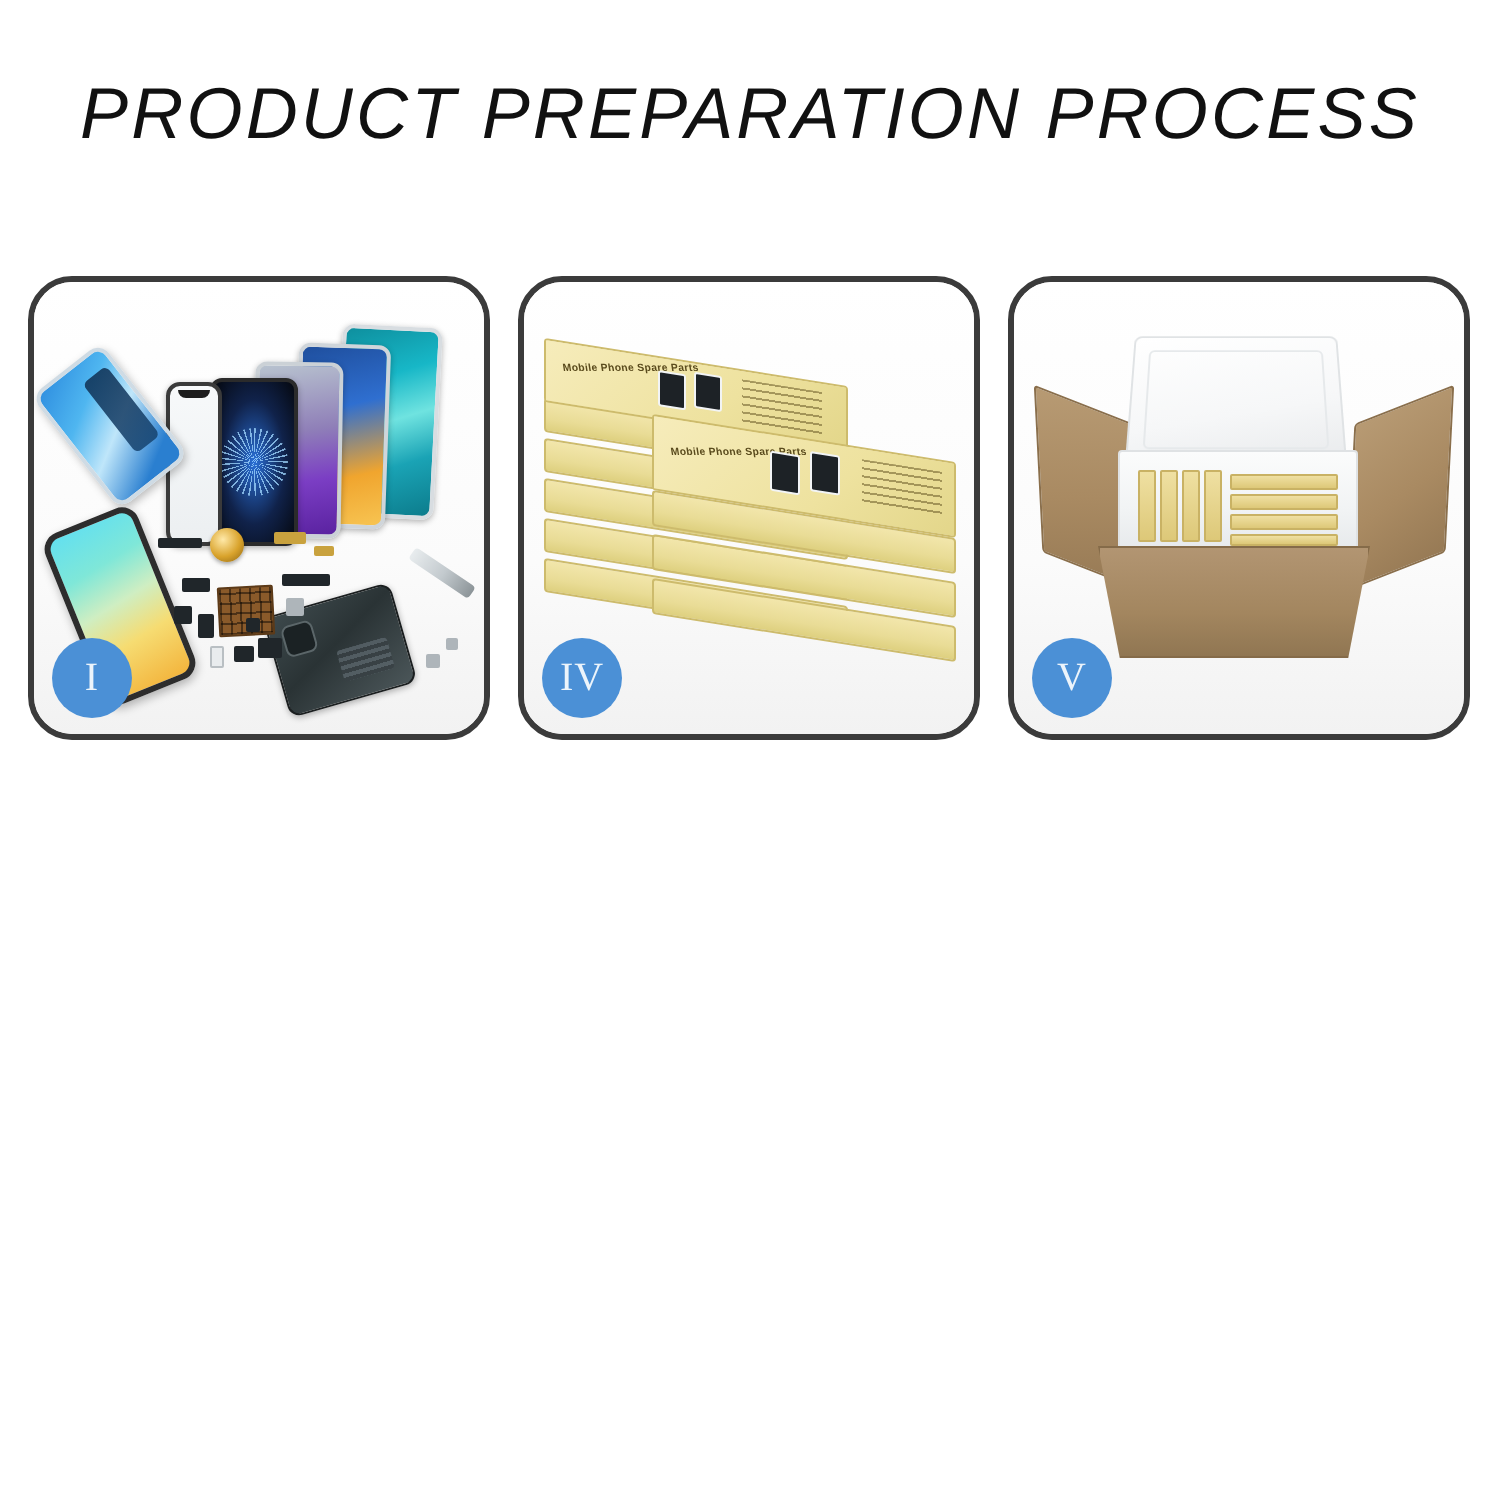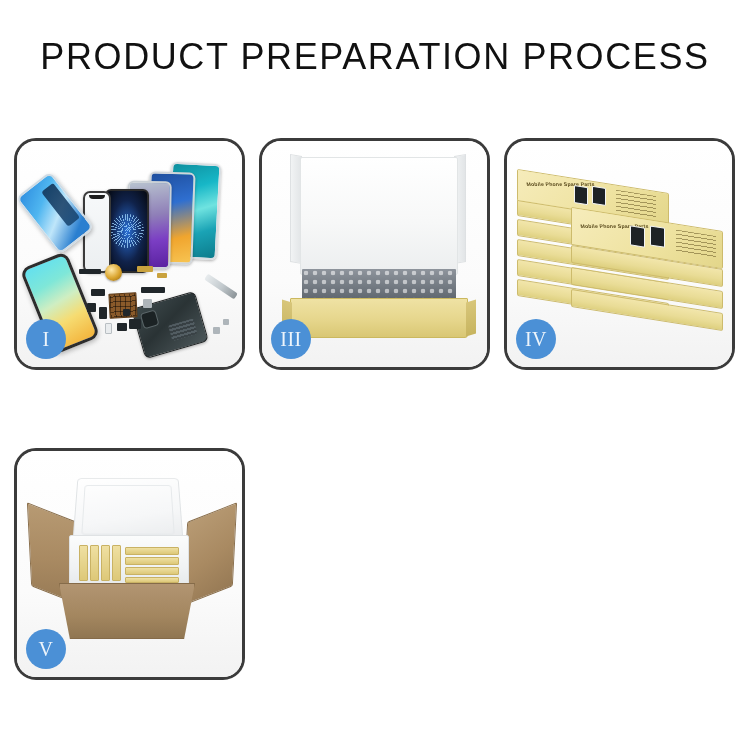--- a/index.html
+++ b/index.html
@@ -20,20 +20,21 @@
   }
 
   
   .header {
     position: absolute;
     top: 0;
     left: 0;
     width: 750px;
     text-align: center;
     padding-top: 38px;
+    font-style: italic;
   }
 
   .page-title {
     font-family: "Liberation Sans", sans-serif;
     font-size: 36px;
     font-weight: 400;
     letter-spacing: 1.6px;
     color: #111111;
     line-height: 1.05;
     white-space: nowrap;
@@ -532,30 +533,20 @@
           <div class="part silver" style="left:126px;top:158px;width:9px;height:9px;"></div>
           <div class="part flex" style="left:106px;top:168px;width:7px;height:7px;"></div>
           <div class="part silver" style="left:196px;top:186px;width:7px;height:7px;"></div>
           <div class="part silver" style="left:206px;top:178px;width:6px;height:6px;"></div>
         </div>
       </div>
       <div class="badge">I</div>
     </div>
 
 
-    <div class="card">
-      <div class="card-stage">
-        <div class="box3-lid-flapL"></div>
-        <div class="box3-lid-flapR"></div>
-        <div class="box3-lid"></div>
-        <div class="box3-foam"></div>
-        <div class="box3-base"></div>
-      </div>
-      <div class="badge">III</div>
-    </div>
 
     <div class="card">
       <div class="card-stage">
         <div class="stack">
 
           <div class="sbox" style="left:4px;top:132px;width:152px;height:17px;transform:skewY(9deg);"></div>
           <div class="sbox" style="left:4px;top:112px;width:152px;height:17px;transform:skewY(9deg);"></div>
           <div class="sbox" style="left:4px;top:92px;width:152px;height:17px;transform:skewY(9deg);"></div>
           <div class="sbox" style="left:4px;top:72px;width:152px;height:17px;transform:skewY(9deg);"></div>
           <div class="sbox" style="left:4px;top:52px;width:152px;height:17px;transform:skewY(9deg);"></div>

